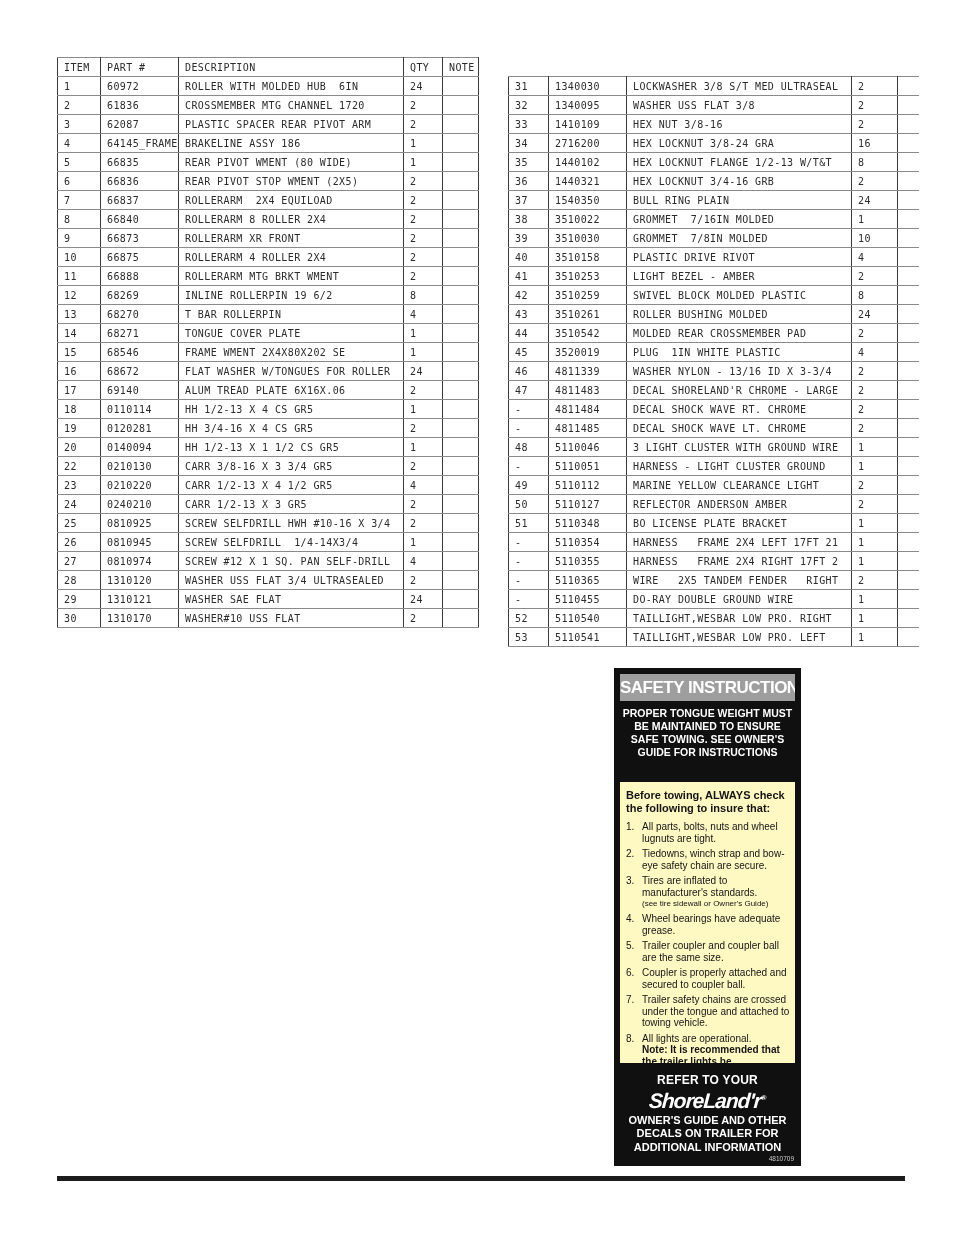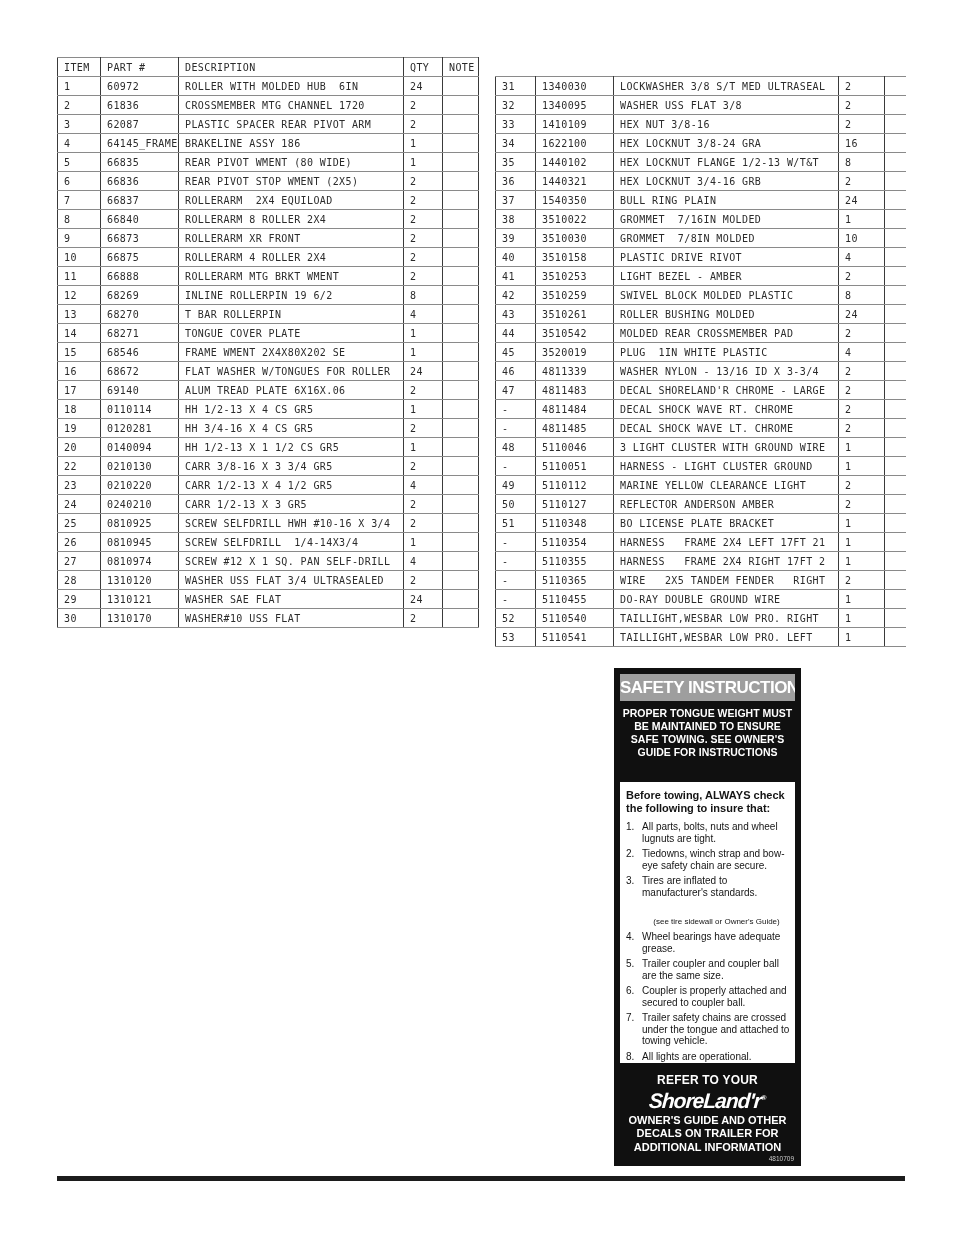--- a/index.html
+++ b/index.html
@@ -14,47 +14,47 @@
     font-family:"DejaVu Sans Mono", monospace;
     font-size:10px;letter-spacing:0.04em;color:#2b2b2b;padding-left:43px;
   }
   .parts-table td,.parts-table th{
     border-top:1px solid #8a8a8a;border-bottom:1px solid #8a8a8a;
     border-left:1px solid #3a3a3a;border-right:1px solid #3a3a3a;
     height:18px;padding:0 0 0 6px;text-align:left;vertical-align:middle;
     white-space:pre;overflow:hidden;font-weight:normal;
   }
   #left-table{left:57px;top:57px;width:421px;}
-  #right-table{left:495px;top:76px;width:410px;}
+  #right-table{left:508px;top:76px;width:410px;}
   #right-table td:last-child{border-right:none;}
   
   .safety-box{
     position:absolute;left:614px;top:668px;width:187px;height:498px;
     background:#101010;box-sizing:border-box;padding:6px 6px 4px 6px;
     display:flex;flex-direction:column;overflow:hidden;
     font-family:"Liberation Sans", sans-serif;
   }
   .safety-title{
     background:#9e9e9e;color:#ffffff;font-weight:bold;font-size:17px;
     text-align:center;height:27px;line-height:27px;letter-spacing:-0.5px;
     white-space:nowrap;overflow:hidden;
   }
   .safety-warning{
     color:#ffffff;font-weight:bold;font-size:10.5px;line-height:13px;
     text-align:center;padding:6px 1px 23px 1px;letter-spacing:0;
   }
   .safety-white{
-    background:#ffffff;color:#141414;flex:1;padding:7px 4px 4px 6px;
+    background:#fef9c3;color:#141414;flex:1;padding:7px 4px 4px 6px;
     overflow:hidden;
   }
   .safety-intro{font-weight:bold;font-size:11px;line-height:13px;margin-bottom:6px;}
   .check-item{display:flex;margin-bottom:4px;}
   .check-num{width:16px;flex:0 0 16px;font-size:10px;line-height:11.5px;}
   .check-body{flex:1;font-size:10px;line-height:11.5px;}
-  .check-note{font-size:8px;line-height:10px;margin-top:19px;text-align:center;}
+  .check-note{font-size:8px;line-height:10px;margin-top:1px;}
   .check-bold-note{font-size:10px;line-height:11.5px;font-weight:bold;}
   .safety-footer{color:#ffffff;text-align:center;padding-top:10px;}
   .refer-line{font-weight:bold;font-size:12px;letter-spacing:0.2px;}
   .logo-line{
     font-weight:bold;font-style:italic;font-size:21px;letter-spacing:-1px;
     margin:2px 0 1px 0;transform:skewX(-4deg);
   }
   .logo-mark{font-size:7px;vertical-align:super;letter-spacing:0;}
   .footer-text{font-weight:bold;font-size:11px;line-height:13.5px;}
   .footer-code{font-size:6.5px;color:#cccccc;text-align:right;margin-top:1px;padding-right:1px;}
@@ -313,21 +313,21 @@
       </tr>
       <tr>
         <td>33</td>
         <td>1410109</td>
         <td>HEX NUT 3/8-16</td>
         <td>2</td>
         <td></td>
       </tr>
       <tr>
         <td>34</td>
-        <td>1622100</td>
+        <td>2716200</td>
         <td>HEX LOCKNUT 3/8-24 GRA</td>
         <td>16</td>
         <td></td>
       </tr>
       <tr>
         <td>35</td>
         <td>1440102</td>
         <td>HEX LOCKNUT FLANGE 1/2-13 W/T&amp;T</td>
         <td>8</td>
         <td></td>

